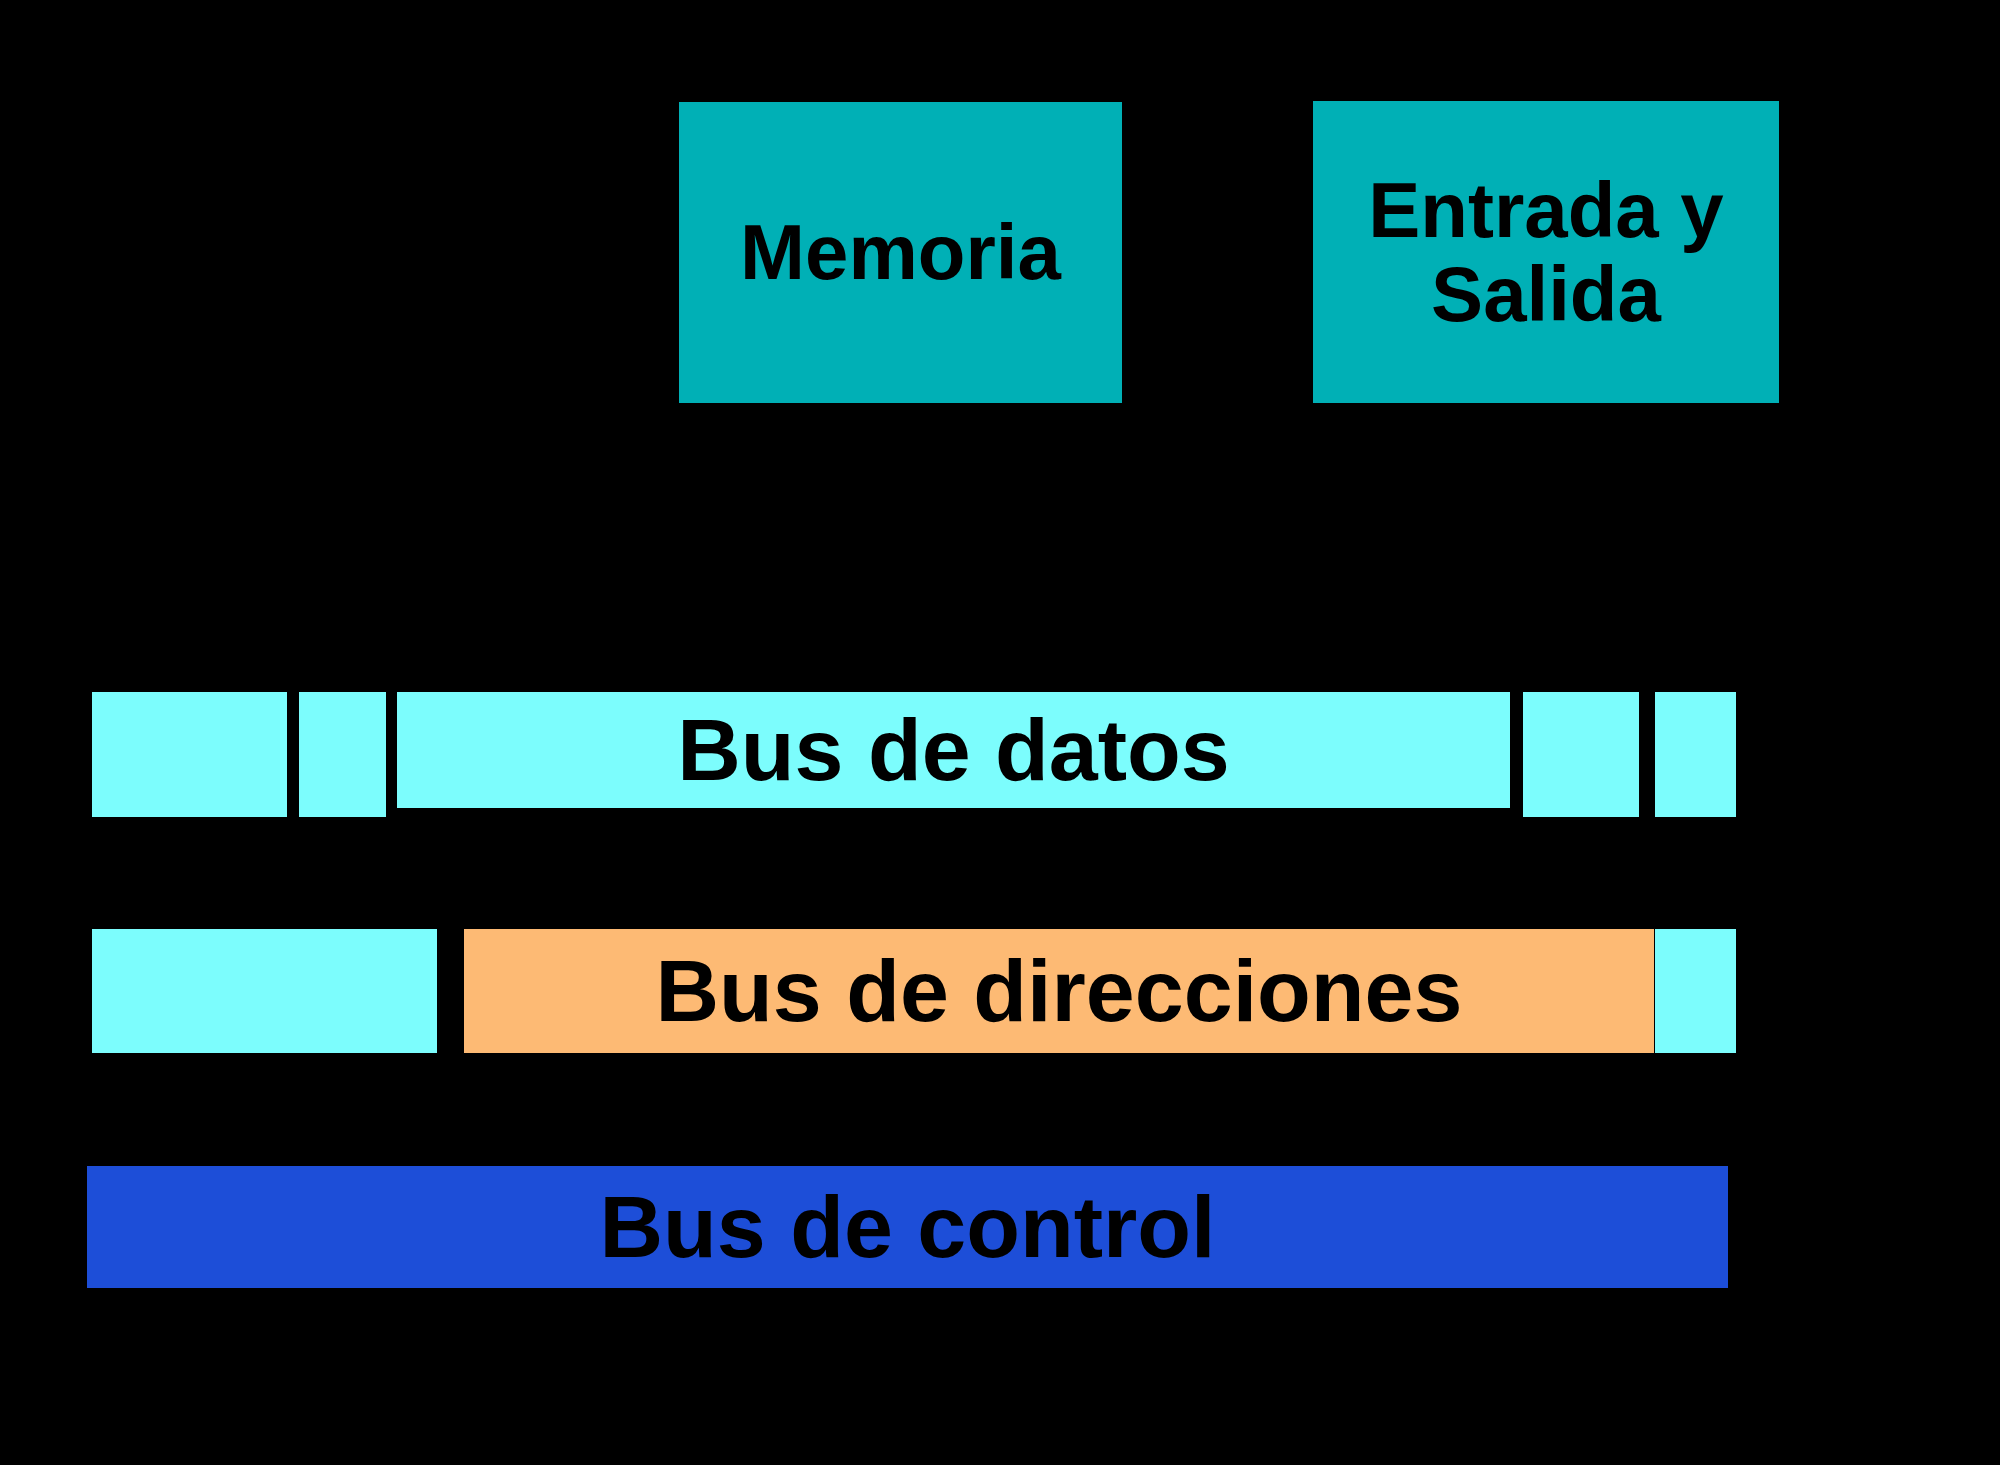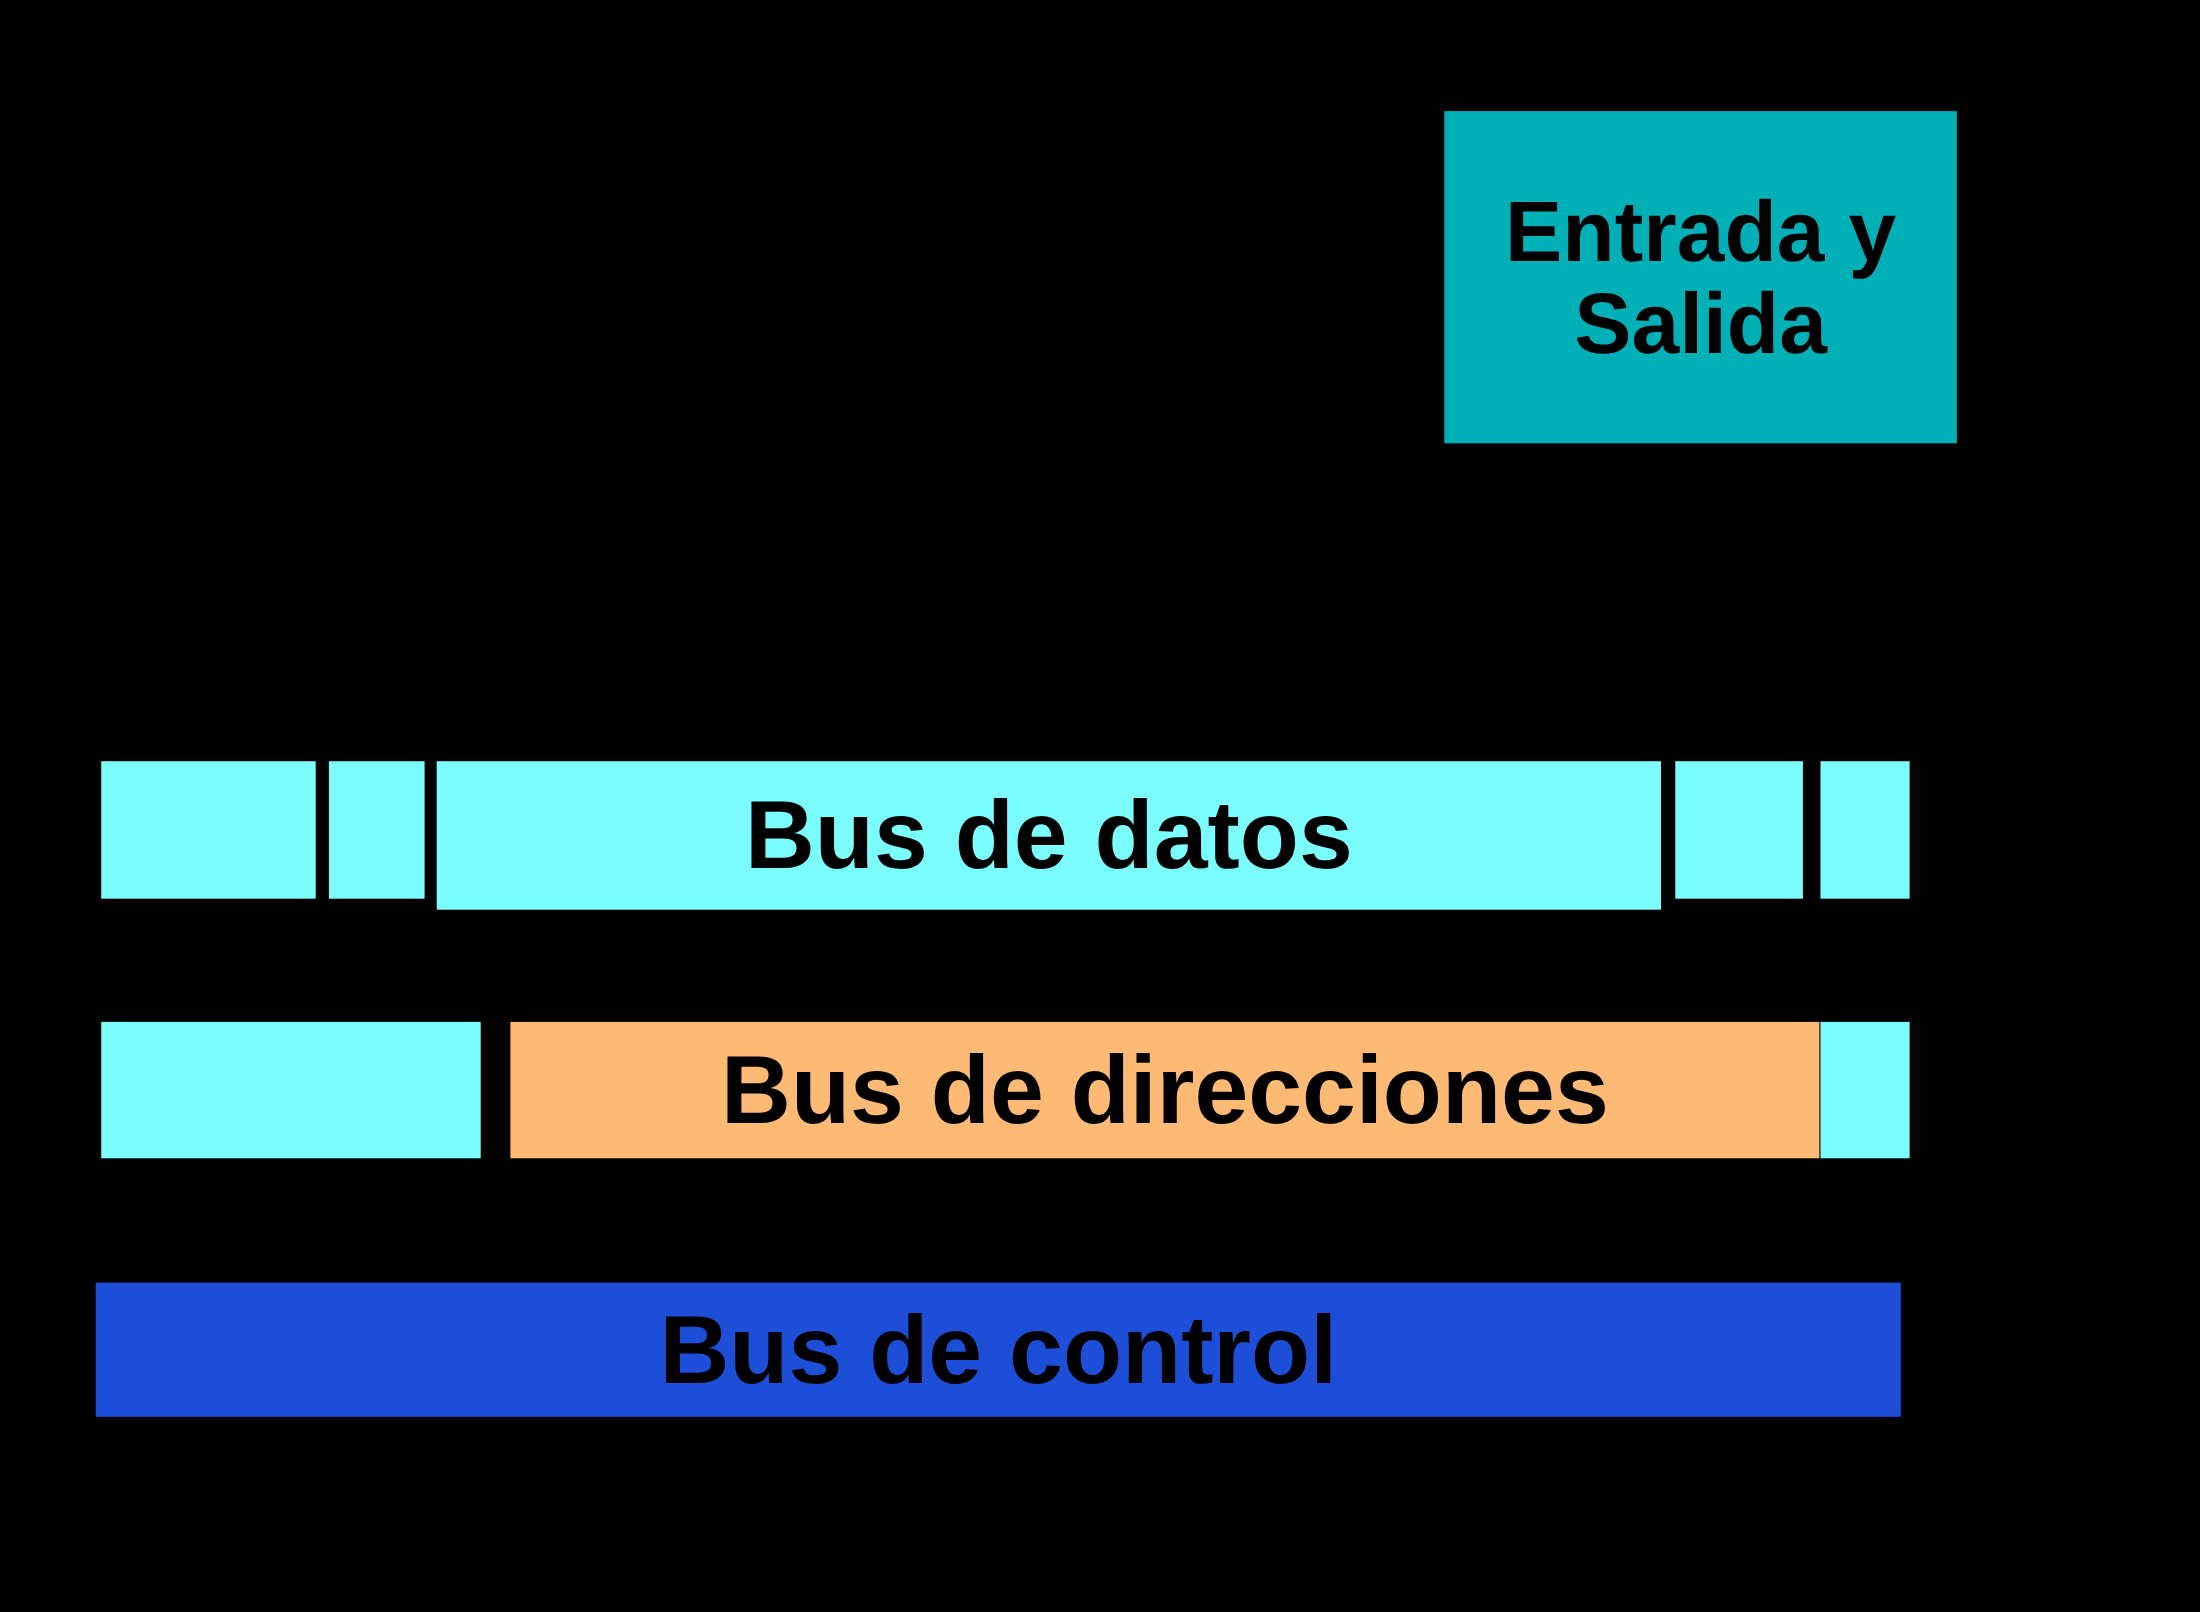--- a/index.html
+++ b/index.html
@@ -46,30 +46,33 @@
   .bus-seg.blank {
     font-size: 0;
   }
 </style>
 </head>
 <body>
 
 <div id="stage" style="width: 2000px; height: 1465px; background: rgb(0, 0, 0);">
 
 
+  <div class="block component" id="box-memoria" style="left: 679px; top: 102px; width: 443px; height: 301px; background: rgb(0, 176, 182); font-size: 78px;">
+    <span>Memoria</span>
+  </div>
 
   <div class="block component two-line" id="box-entrada-salida" style="left: 1277px; top: 101px; width: 466px; height: 302px; background: rgb(0, 176, 182); font-size: 78px;">
     <span>Entrada y
 Salida</span>
   </div>
 
   <div id="bus-layer">
       <div class="block bus-seg blank" style="left: 92px; top: 692px; width: 195px; height: 125px; background: rgb(124, 253, 253); font-size: 88px;"><span></span></div>
       <div class="block bus-seg blank" style="left: 299px; top: 692px; width: 87px; height: 125px; background: rgb(124, 253, 253); font-size: 88px;"><span></span></div>
-      <div class="block bus-seg" style="left: 397px; top: 692px; width: 1113px; height: 135px; background: rgb(124, 253, 253); font-size: 88px;"><span>Bus de datos</span></div>
+      <div class="block bus-seg" style="left: 397px; top: 692px; width: 1113px; height: 116px; background: rgb(124, 253, 253); font-size: 88px;"><span>Bus de datos</span></div>
       <div class="block bus-seg blank" style="left: 1523px; top: 692px; width: 116px; height: 125px; background: rgb(124, 253, 253); font-size: 88px;"><span></span></div>
       <div class="block bus-seg blank" style="left: 1655px; top: 692px; width: 81px; height: 125px; background: rgb(124, 253, 253); font-size: 88px;"><span></span></div>
       <div class="block bus-seg blank" style="left: 92px; top: 929px; width: 345px; height: 124px; background: rgb(124, 253, 253); font-size: 88px;"><span></span></div>
       <div class="block bus-seg" style="left: 464px; top: 929px; width: 1190px; height: 124px; background: #fdba74; font-size: 88px;"><span>Bus de direcciones</span></div>
       <div class="block bus-seg blank" style="left: 1655px; top: 929px; width: 81px; height: 124px; background: rgb(124, 253, 253); font-size: 88px;"><span></span></div>
       <div class="block bus-seg" style="left: 87px; top: 1166px; width: 1641px; height: 122px; background: #1d4ed8; font-size: 88px;"><span>Bus de control</span></div>
     </div>
 
 </div>
 

